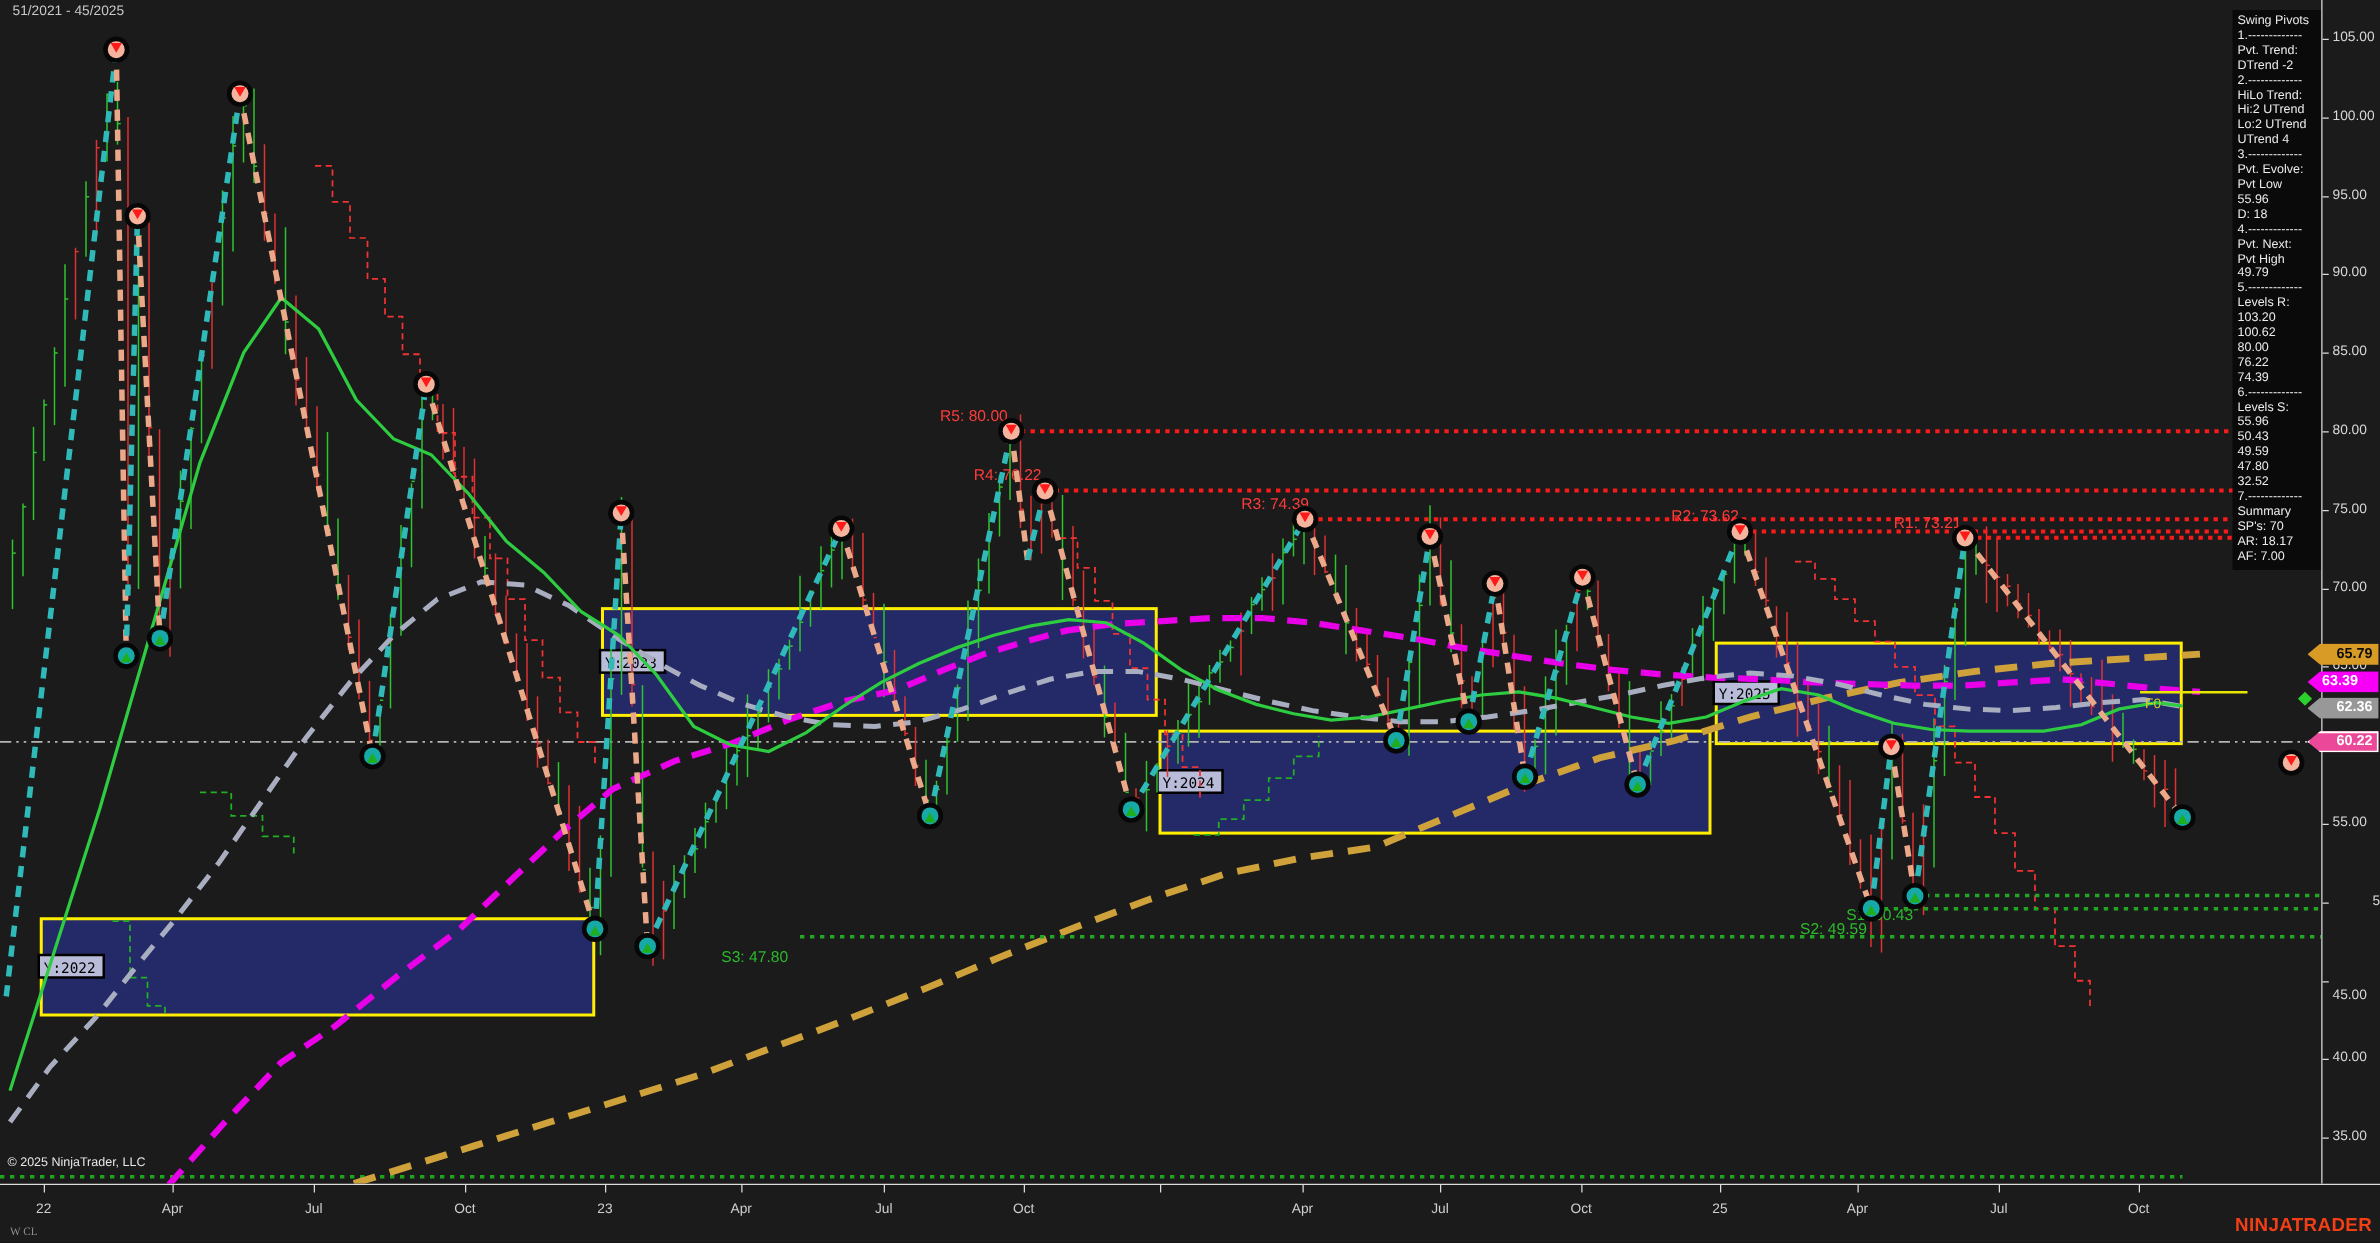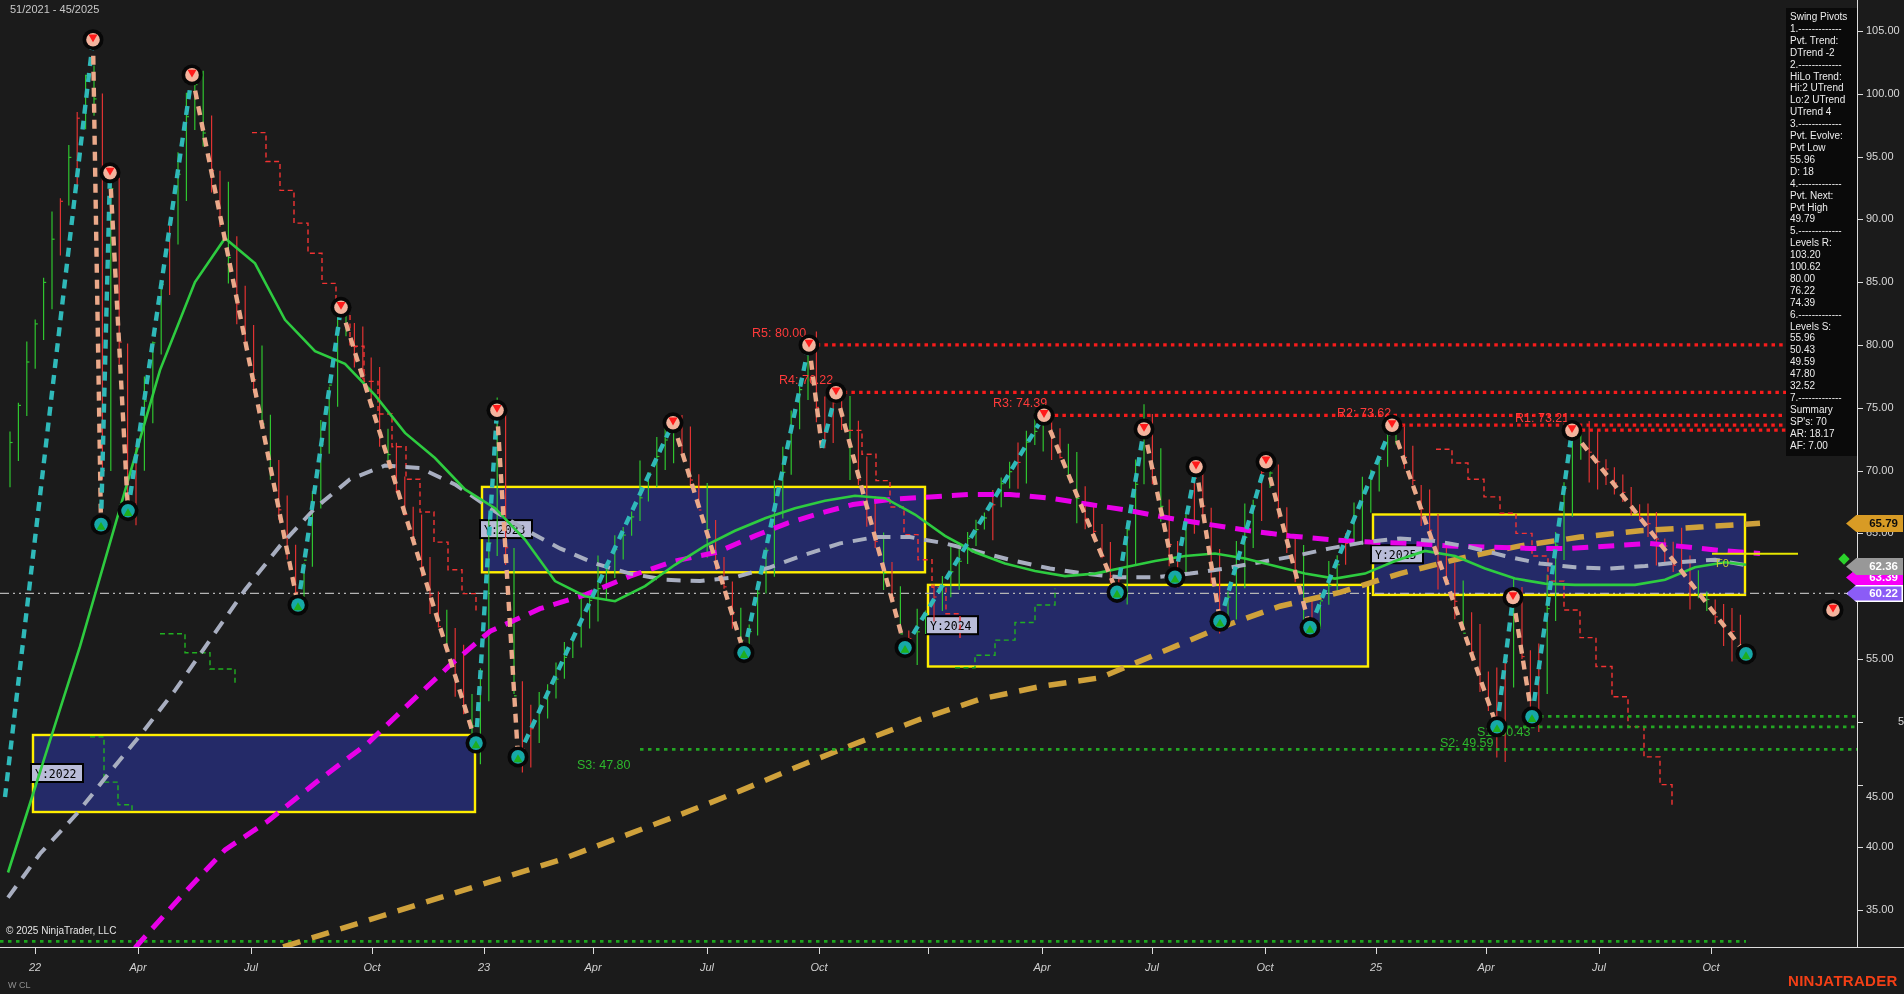--- a/index.html
+++ b/index.html
@@ -16,22 +16,22 @@
   .ptick{position:absolute;left:0;width:5px;height:1px;background:#dcdcdc;}
   .plabel{position:absolute;left:8px;font-size:11px;color:#d8d8d8;}
   .ptag{position:absolute;left:-12px;width:57px;height:17px;font-size:11.5px;font-weight:bold;
         text-align:right;padding-right:5px;box-sizing:border-box;line-height:17px;
         clip-path:polygon(0 50%,18% 0,100% 0,100% 100%,18% 100%);}
   #axis-diamond{position:absolute;left:-18px;width:8px;height:8px;background:#2bd22b;transform:rotate(45deg);}
   #time-axis{position:absolute;left:0;top:947px;width:1904px;height:47px;background:#1b1b1b;
              border-top:1px solid #dcdcdc;}
   .ttick{position:absolute;top:0;width:1px;height:6px;background:#dcdcdc;}
   .tlabel{position:absolute;top:13px;width:40px;margin-left:-20px;text-align:center;
-          font-size:11px;color:#cfcfcf;font-style:italic;}
-  #instrument{position:absolute;left:8px;top:32px;font-size:9px;color:#8f8f8f;}
+          font-size:11px;color:#cfcfcf;}
+  #instrument{position:absolute;left:8px;top:32px;font-size:9px;color:#8f8f8f;font-family:Liberation Serif, serif;}
   #brand{position:absolute;left:1788px;top:24px;font-size:15px;font-weight:bold;color:#f23f16;letter-spacing:.3px;}
   #watermark{position:absolute;left:6px;top:925px;font-size:10px;color:#e6e6e6;}
   .mono{font-family:"DejaVu Sans Mono",monospace;}
 </style>
 </head>
 <body>
 
 <div id="root">
   <svg id="chart" width="1857" height="947">
       <g>
@@ -760,23 +760,23 @@
       <div class="plabel" style="top: 652px;">55.00</div>
       <div class="ptick" style="top: 721.8px;"></div>
       <div class="plabel" style="top: 714.8px; margin-left: 32px;">50.00</div>
       <div class="ptick" style="top: 784.6px;"></div>
       <div class="plabel" style="top: 777.6px; margin-top: 12px;">45.00</div>
       <div class="ptick" style="top: 847.4px;"></div>
       <div class="plabel" style="top: 840.4px;">40.00</div>
       <div class="ptick" style="top: 910.2px;"></div>
       <div class="plabel" style="top: 903.2px;">35.00</div>
       <div class="ptag" style="top: 514.9px; background: rgb(216, 155, 37); color: rgb(13, 13, 13);">65.79</div>
-      <div class="ptag" style="top: 569px; background: rgb(248, 0, 248); color: rgb(255, 255, 255);">63.39</div>
+      <div class="ptag" style="top: 537px; background: rgb(248, 0, 248); color: rgb(255, 255, 255); text-align: center;">63.39</div>
       <div class="ptag" style="top: 558px; background: rgb(152, 152, 152); color: rgb(255, 255, 255);">62.36</div>
-      <div class="ptag" style="top: 584.9px; background: #8b5cf6; color: rgb(255, 255, 255); box-shadow: rgb(255, 255, 255) 0px 0px 0px 1.5px inset;">60.22</div>
+      <div class="ptag" style="top: 584.9px; background: #ec4899; color: rgb(255, 255, 255); box-shadow: rgb(255, 255, 255) 0px 0px 0px 1.5px inset;">60.22</div>
       <div id="axis-diamond" style="top: 554.5px;"></div>
     </div>
 
   <div id="time-axis">
     <div id="instrument">W CL</div>
     <div id="brand">NINJATRADER</div>
   <div class="ttick" style="left: 35px;"></div>
       <div class="tlabel" style="left: 35px;">22</div>
       <div class="ttick" style="left: 138px;"></div>
       <div class="tlabel" style="left: 138px;">Apr</div>

